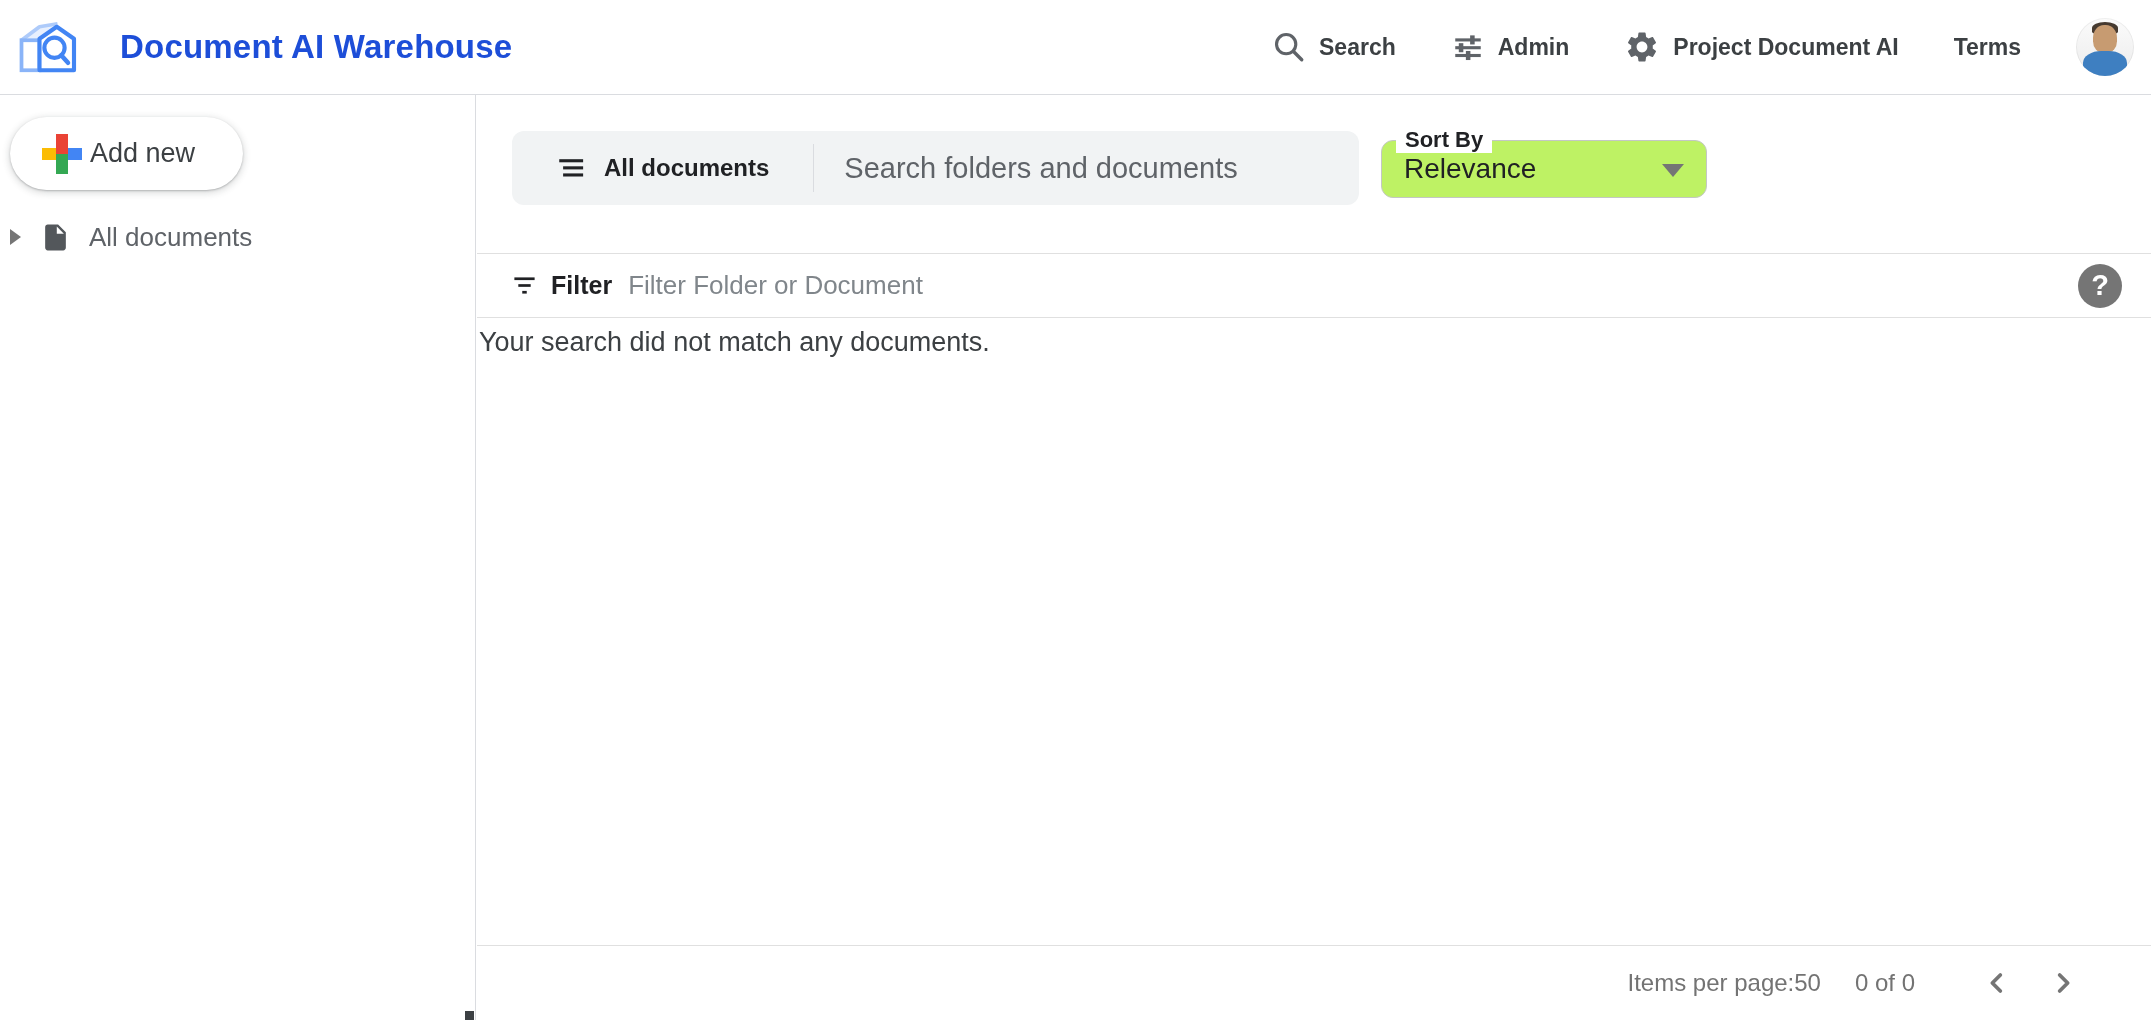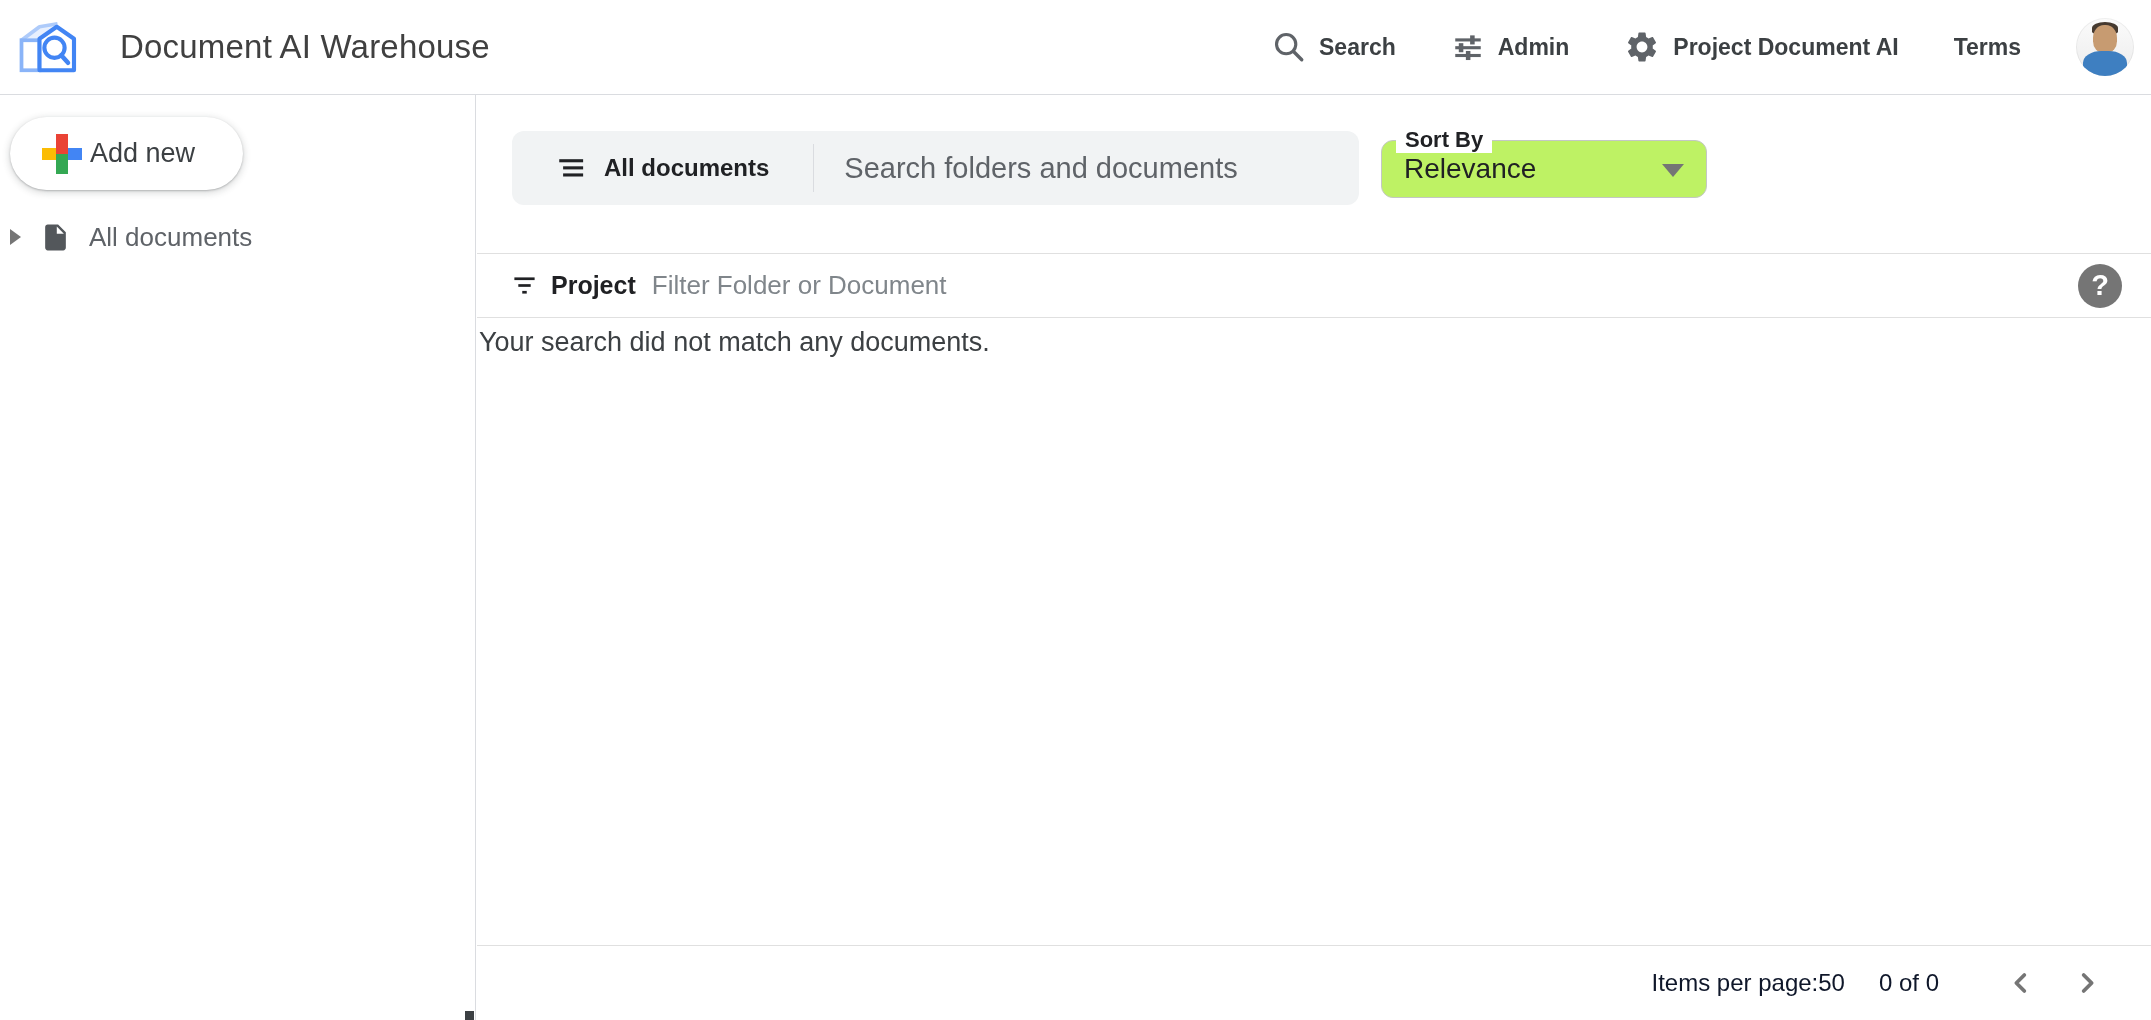--- a/index.html
+++ b/index.html
@@ -4,21 +4,21 @@
 <style>
   * { margin:0; padding:0; box-sizing:border-box; }
   html,body { width:2151px; height:1020px; background:#fff; overflow:hidden;
               font-family:"Liberation Sans", sans-serif; color:#202124; }
 
   
   .header { position:absolute; top:0; left:0; width:2151px; height:95px;
             border-bottom:1px solid #dadce0; background:#fff;
             display:flex; align-items:center; z-index:5; }
   .logo { margin-left:14px; flex:0 0 auto; cursor:pointer; }
-  .app-title { font-size:33px; font-weight:400; color:#404040; margin-left:40px; letter-spacing:.2px; }
+  .app-title { font-size:33px; font-weight:700; color:#1d4ed8; margin-left:40px; letter-spacing:.2px; }
   .topnav { margin-left:auto; display:flex; align-items:center; padding-right:17px; }
   .nav-item { display:flex; align-items:center; gap:13px; margin-right:55px;
               font-size:23px; font-weight:700; color:#3c4043; cursor:pointer; }
   .nav-item svg { display:block; }
   .avatar { width:58px; height:58px; border-radius:50%; overflow:hidden; position:relative;
             background:linear-gradient(#fbfbfb,#ececec); cursor:pointer; flex:0 0 auto;
             box-shadow:inset 0 0 0 1px rgba(0,0,0,.05); }
   .avatar .head { position:absolute; left:17px; top:7px; width:24px; height:28px;
                   background:#c79b71; border-radius:46% 46% 42% 42%; }
   .avatar .hair { position:absolute; left:16px; top:4px; width:26px; height:12px;
@@ -82,21 +82,21 @@
                   font-family:"Liberation Sans", sans-serif; font-size:26px; color:#202124; height:100%; }
   .filter-input::placeholder { color:#80868b; opacity:1; }
   .help { width:44px; height:44px; border-radius:50%; background:#757575; color:#fff;
           display:flex; align-items:center; justify-content:center; font-size:29px;
           font-weight:700; margin-right:29px; cursor:pointer; flex:0 0 auto; }
 
   .empty-msg { margin:9px 0 0 2px; font-size:27px; color:#3c4043; }
 
   .pagination { position:absolute; left:0; right:0; bottom:0; height:75px;
                 border-top:1px solid #e0e0e0; display:flex; align-items:center;
-                justify-content:flex-end; padding-right:40px; font-size:24px; color:#0f172a; }
+                justify-content:flex-end; padding-right:64px; font-size:24px; color:#737373; }
   .psize { cursor:pointer; }
   .range { margin-left:34px; }
   .page-btn { border:none; background:transparent; cursor:pointer; width:48px; height:48px;
               display:flex; align-items:center; justify-content:center; padding:0; }
   .page-btn.prev { margin-left:58px; }
   .page-btn.next { margin-left:18px; }
 
   .artifact { position:absolute; left:465px; top:1011px; width:9px; height:9px;
               background:#3c4043; z-index:6; }
 </style>
@@ -199,21 +199,21 @@
   </div>
 
   <div class="filter-row">
     <svg width="27" height="27" viewBox="0 0 24 24">
       <g stroke="#202124" stroke-width="2.4">
         <line x1="3" y1="6" x2="21" y2="6"></line>
         <line x1="6.5" y1="12" x2="17.5" y2="12"></line>
         <line x1="10" y1="18" x2="14" y2="18"></line>
       </g>
     </svg>
-    <span class="filter-label">Project</span>
+    <span class="filter-label">Filter</span>
     <input class="filter-input" type="text" placeholder="Filter Folder or Document" style="">
     <div class="help">
       <span>?</span>
     </div>
   </div>
 
   <p class="empty-msg">Your search did not match any documents.</p>
 
   <div class="pagination">
     <span>Items per page:</span>

